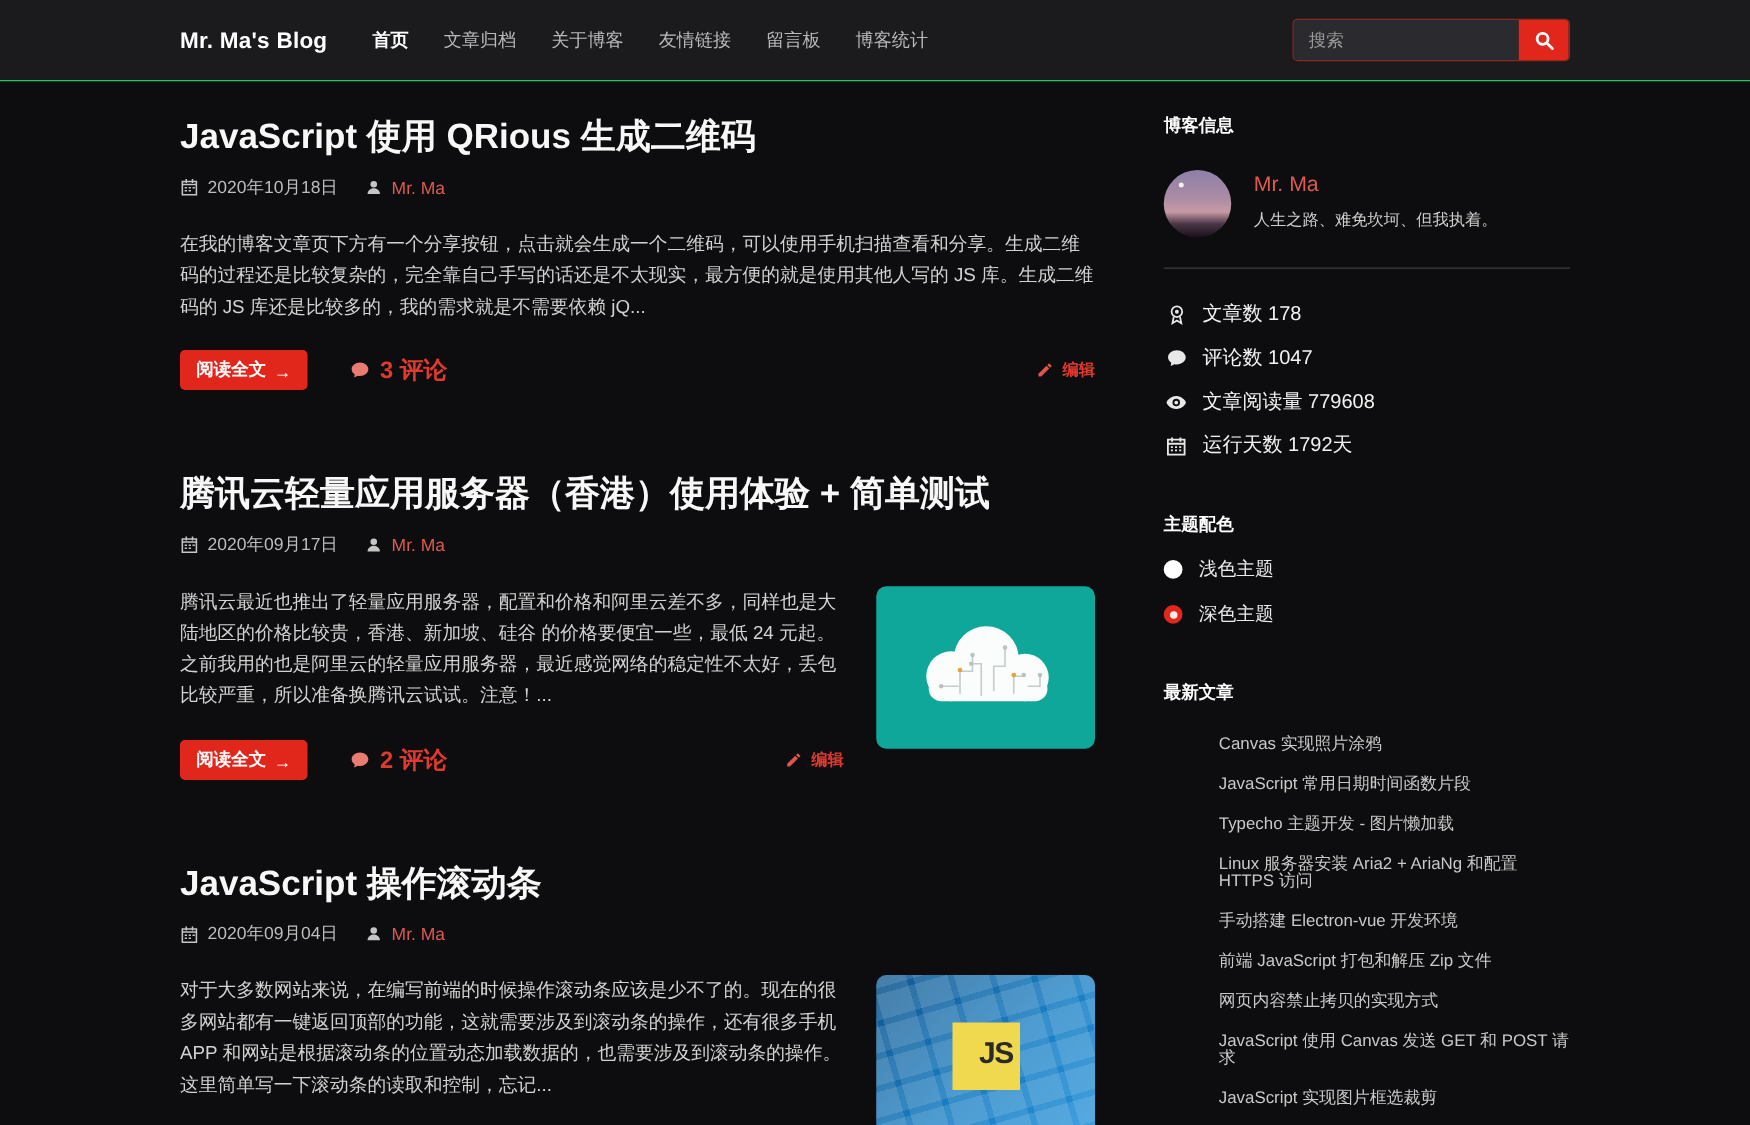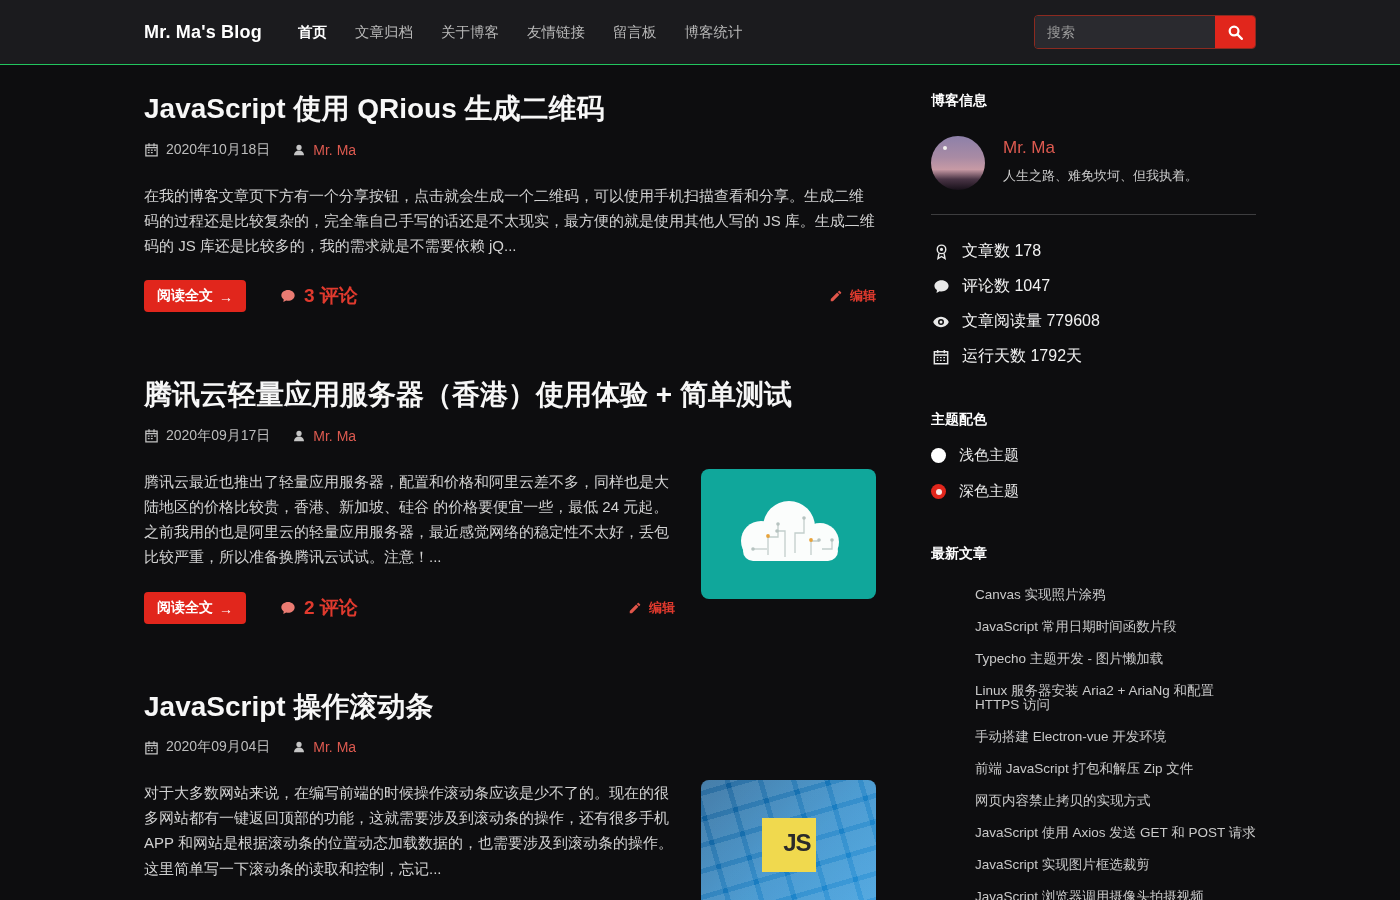--- a/index.html
+++ b/index.html
@@ -368,20 +368,20 @@
     <div class="latest-section">
       <div class="side-heading">最新文章</div>
       <div class="latest-list">
         <div class="latest-item">Canvas 实现照片涂鸦</div>
         <div class="latest-item">JavaScript 常用日期时间函数片段</div>
         <div class="latest-item">Typecho 主题开发 - 图片懒加载</div>
         <div class="latest-item">Linux 服务器安装 Aria2 + AriaNg 和配置 HTTPS 访问</div>
         <div class="latest-item">手动搭建 Electron-vue 开发环境</div>
         <div class="latest-item">前端 JavaScript 打包和解压 Zip 文件</div>
         <div class="latest-item">网页内容禁止拷贝的实现方式</div>
-        <div class="latest-item">JavaScript 使用 Axios 发送 GET 和 POST 请求</div>
+        <div class="latest-item">JavaScript 使用 Canvas 发送 GET 和 POST 请求</div>
         <div class="latest-item">JavaScript 实现图片框选裁剪</div>
         <div class="latest-item">JavaScript 浏览器调用摄像头拍摄视频</div>
       </div>
     </div>
 
   </div>
 </div>
 
 </body></html>

